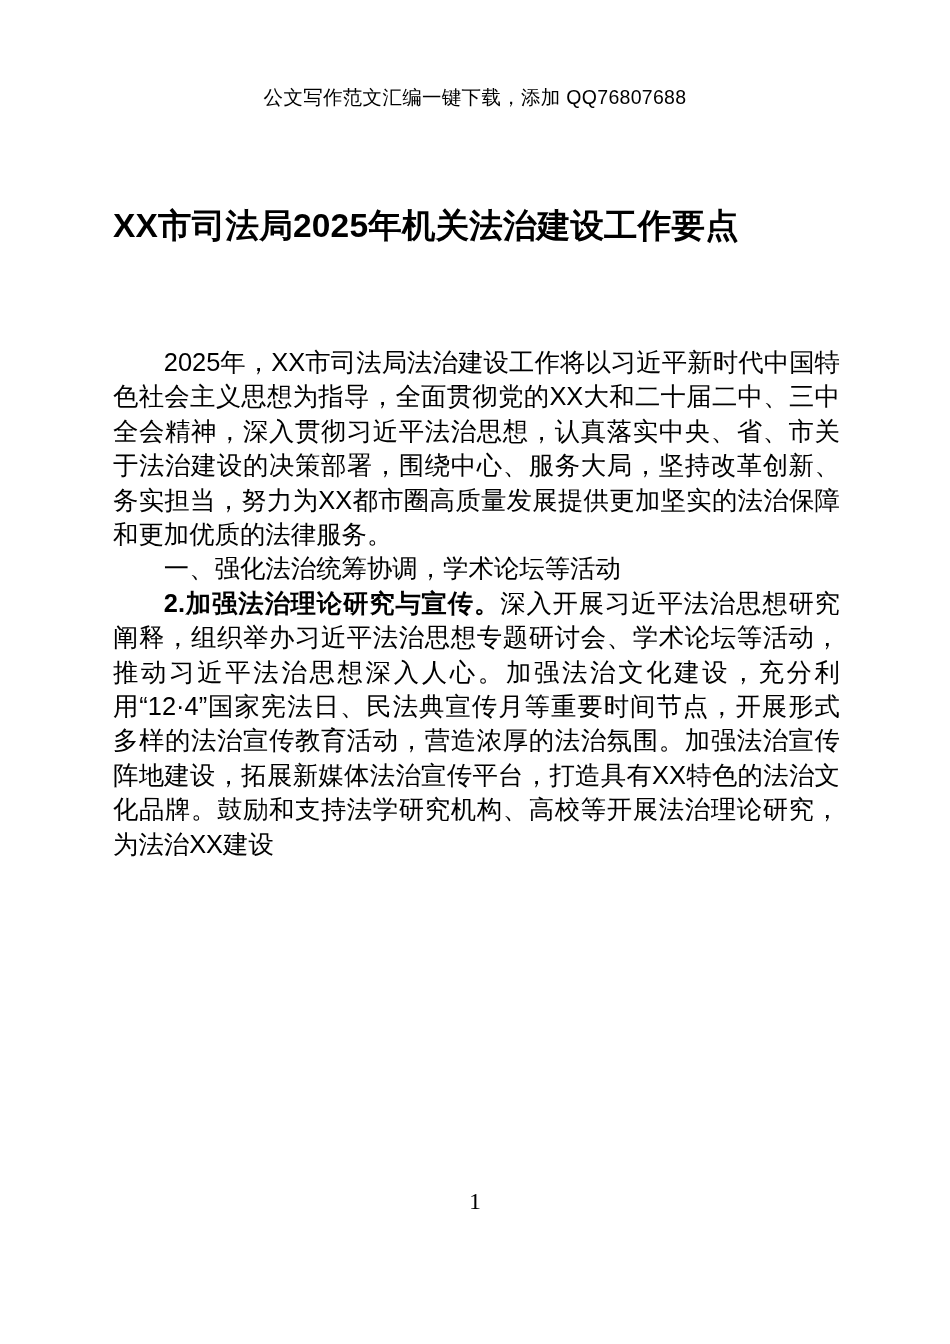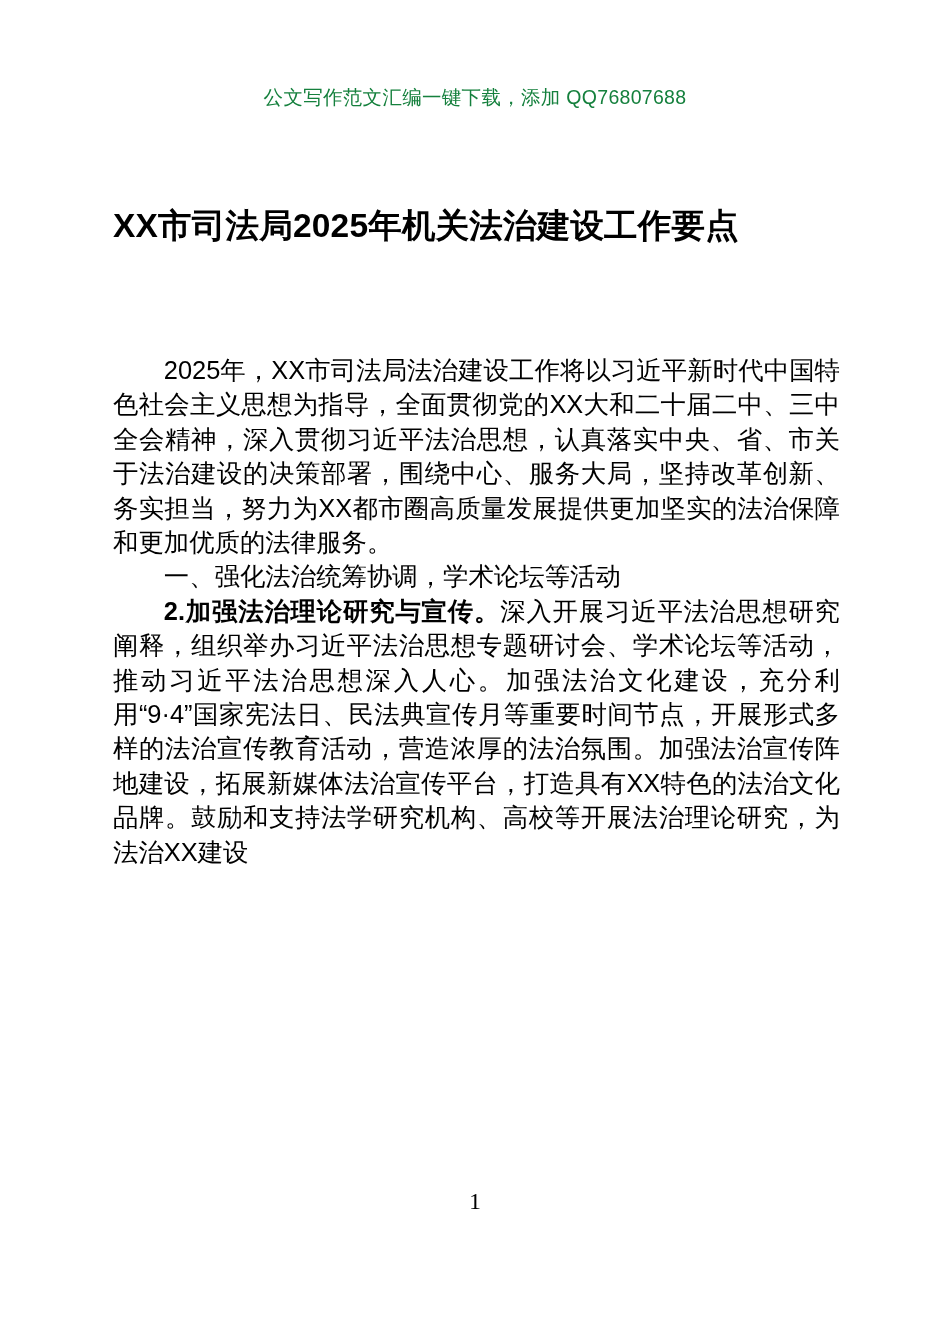--- a/index.html
+++ b/index.html
@@ -22,21 +22,21 @@
     box-sizing: border-box;
   }
 
   
   .watermark {
     position: absolute;
     top: 84px;
     left: 0;
     width: 950px;
     text-align: center;
-    color: #15803d;
+    color: #000000;
     font-size: 19.5px;
     font-family: "Liberation Sans", "DejaVu Sans", sans-serif;
     letter-spacing: 0.3px;
     white-space: nowrap;
   }
 
   
   .doc-title {
     position: absolute;
     top: 176px;
@@ -49,21 +49,20 @@
     font-family: "Liberation Sans", "DejaVu Sans", sans-serif;
     letter-spacing: 0.2px;
   }
 
   
   .body-block {
     position: absolute;
     top: 345px;
     left: 113px;
     width: 727px;
-    margin-top: 8px;
   }
 
   p.para {
     margin: 0;
     font-size: 25.4px;
     line-height: 34.4px;
     color: #000000;
     text-align: justify;
     text-justify: inter-character;
     text-align-last: left;
@@ -100,19 +99,19 @@
 
   <h1 class="doc-title">XX市司法局2025年机关法治建设工作要点</h1>
 
   <div class="body-block">
 
     <p class="para indent">2025年，XX市司法局法治建设工作将以习近平新时代中国特色社会主义思想为指导，全面贯彻党的XX大和二十届二中、三中全会精神，深入贯彻习近平法治思想，认真落实中央、省、市关于法治建设的决策部署，围绕中心、服务大局，坚持改革创新、务实担当，努力为XX都市圈高质量发展提供更加坚实的法治保障和更加优质的法律服务。</p>
 
     <p class="para indent">一、强化法治统筹协调，学术论坛等活动</p>
 
 
-    <p class="para indent"><span class="lead">2.加强法治理论研究与宣传。</span><span>深入开展习近平法治思想研究阐释，组织举办习近平法治思想专题研讨会、学术论坛等活动，推动习近平法治思想深入人心。加强法治文化建设，充分利用“9·4”国家宪法日、民法典宣传月等重要时间节点，开展形式多样的法治宣传教育活动，营造浓厚的法治氛围。加强法治宣传阵地建设，拓展新媒体法治宣传平台，打造具有XX特色的法治文化品牌。鼓励和支持法学研究机构、高校等开展法治理论研究，为法治XX建设</span></p>
+    <p class="para indent"><span class="lead">2.加强法治理论研究与宣传。</span><span>深入开展习近平法治思想研究阐释，组织举办习近平法治思想专题研讨会、学术论坛等活动，推动习近平法治思想深入人心。加强法治文化建设，充分利用“12·4”国家宪法日、民法典宣传月等重要时间节点，开展形式多样的法治宣传教育活动，营造浓厚的法治氛围。加强法治宣传阵地建设，拓展新媒体法治宣传平台，打造具有XX特色的法治文化品牌。鼓励和支持法学研究机构、高校等开展法治理论研究，为法治XX建设</span></p>
 
   </div>
 
   <div class="page-number">1</div>
 
 </div>
 
 </body></html>

